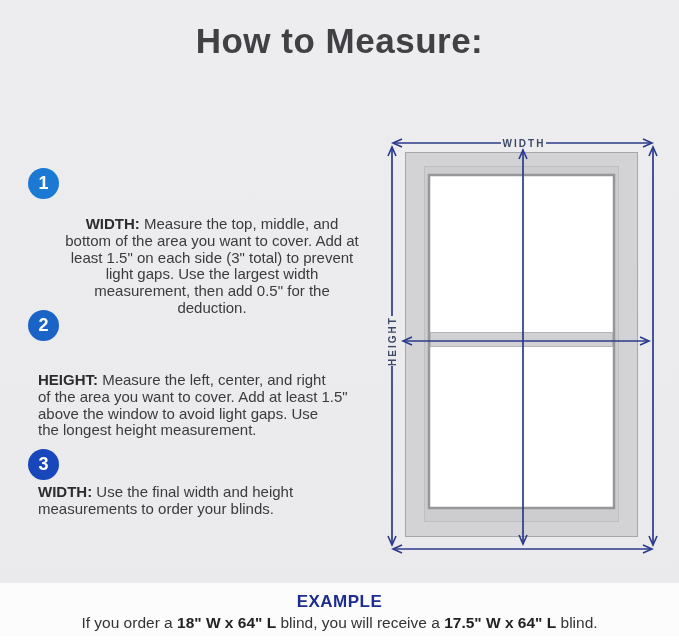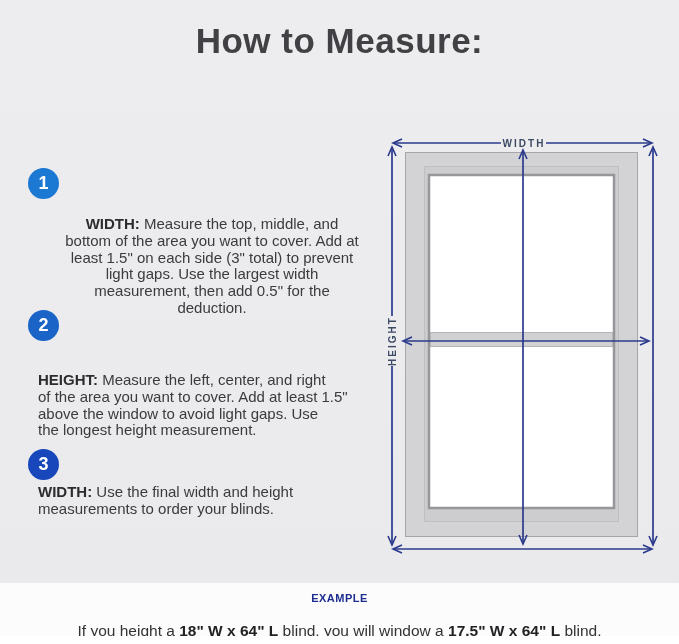--- a/index.html
+++ b/index.html
@@ -46,21 +46,21 @@
     color:#3d4a66;white-space:nowrap;
   }
   .width-label{left:524px;top:143px;transform:translate(-50%,-50%);}
   .height-label{left:392px;top:341px;transform:translate(-50%,-50%) rotate(-90deg);}
   
   .footer{
     position:absolute;left:0;top:583px;width:100%;height:61px;
     background:#fcfcfd;text-align:center;
   }
   .example-heading{
-    margin:9px 0 18px 0;font-size:11px;font-weight:700;color:#1c2d8f;letter-spacing:0.5px;
+    margin:9px 0 2px 0;font-size:17px;font-weight:700;color:#1c2d8f;letter-spacing:0.5px;
   }
   .example-line{margin:0;font-size:15.5px;color:#333335;}
   .example-bold{font-weight:700;color:#222224;}
 </style>
 </head>
 <body>
 
 <div class="page">
 
   <div class="header">
@@ -125,16 +125,16 @@
         <path d="M25,211 H268"></path>
         <path d="M32,207 L23,211 L32,215 M260,207 L269,211 L260,215" stroke-width="1.6"></path>
       </g>
     </g>
   </svg>
   <span class="measure-label width-label">WIDTH</span>
   <span class="measure-label height-label">HEIGHT</span>
 
   <div class="footer">
     <p class="example-heading">EXAMPLE</p>
-    <p class="example-line"><span>If you height a </span><span class="example-bold">18" W x 64" L</span><span> blind, you will window a </span><span class="example-bold">17.5" W x 64" L</span><span> blind.</span></p>
+    <p class="example-line"><span>If you order a </span><span class="example-bold">18" W x 64" L</span><span> blind, you will receive a </span><span class="example-bold">17.5" W x 64" L</span><span> blind.</span></p>
   </div>
 
 </div>
 
 </body></html>

